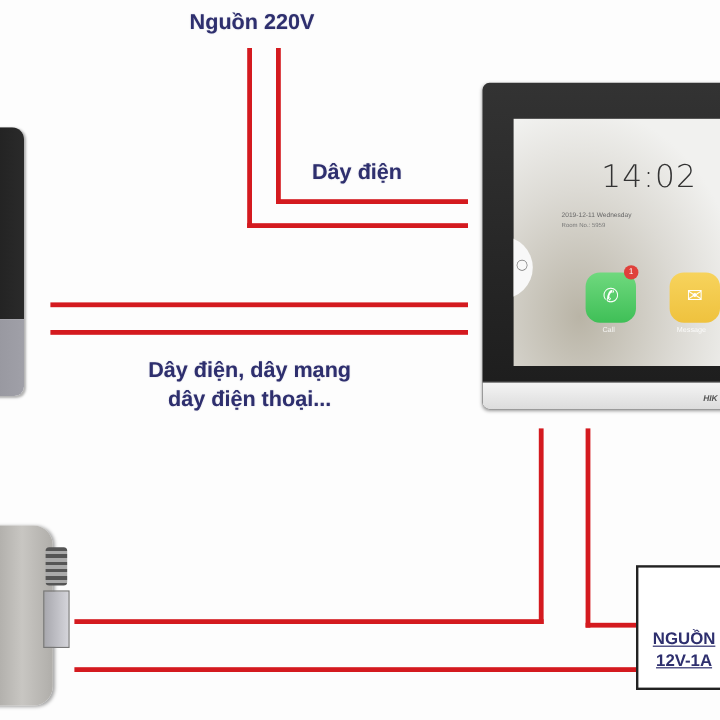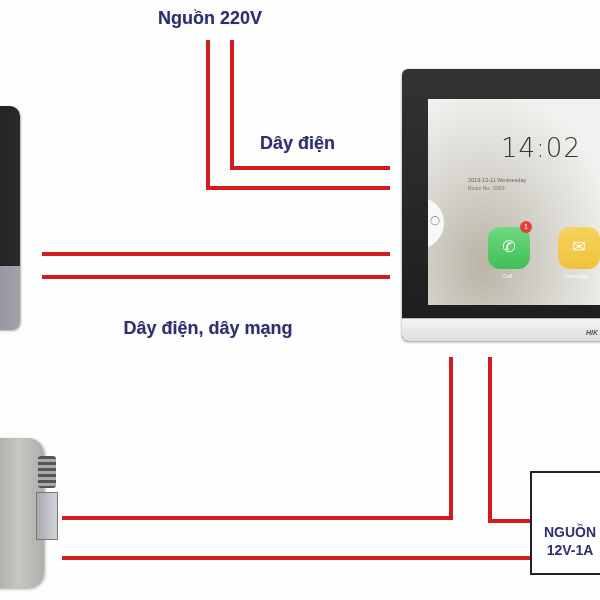--- a/index.html
+++ b/index.html
@@ -73,21 +73,21 @@
     position: absolute; left: 38px; top: 456px; width: 18px; height: 32px;
     background: repeating-linear-gradient(180deg,#555 0 3px,#aaa 3px 6px);
     border-radius: 3px;
   }
 
   
   .psu {
     position: absolute; left: 530px; top: 471px; width: 90px; height: 104px;
     border: 2px solid #222; background: #fff; box-sizing: border-box;
   }
-  .psu-label { position: absolute; left: 12px; top: 50px; font-size: 14px; line-height: 18px; text-align: center; color: #2e2f6e; font-weight: bold; }
+  .psu-label { position: absolute; left: 12px; top: 50px; font-size: 14px; line-height: 18px; text-align: center; color: #2e2f6e; font-weight: bold; text-decoration: underline; }
 </style>
 </head>
 <body>
 
 <div class="lbl" style="left:158px;top:8px;font-size:18px;">Nguồn 220V</div>
 
 <div class="wire v" style="left:206px;top:40px;height:150px;"></div>
 <div class="wire h" style="left:206px;top:186px;width:184px;"></div>
 <div class="wire v" style="left:230px;top:40px;height:130px;"></div>
 <div class="wire h" style="left:230px;top:166px;width:160px;"></div>
@@ -95,21 +95,22 @@
 
 <div class="doorphone">
   <div class="top"></div>
     <div class="bot"></div>
 </div>
 
 <div class="wire h" style="left:42px;top:252px;width:348px;"></div>
 <div class="wire h" style="left:42px;top:275px;width:348px;"></div>
 
 <div style="position:absolute;left:92px;top:296px;width:232px;text-align:center;">
-  <div class="lbl" style="position:static;font-size:18px;line-height:24px;margin-top:20px;">Dây điện, dây mạng</div>
+  <div class="lbl" style="position:static;font-size:18px;line-height:24px;">Dây điện, dây mạng</div>
+  <div class="lbl" style="position:static;font-size:18px;line-height:24px;">dây điện thoại...</div>
 </div>
 
 <div class="monitor">
   <div class="screen">
     <div class="clock">14:02</div>
     <div class="date">2019-12-11  Wednesday</div>
     <div class="room">Room No.: 5959</div>
     <div class="side-tab">
         <span>◯</span>
       </div>

